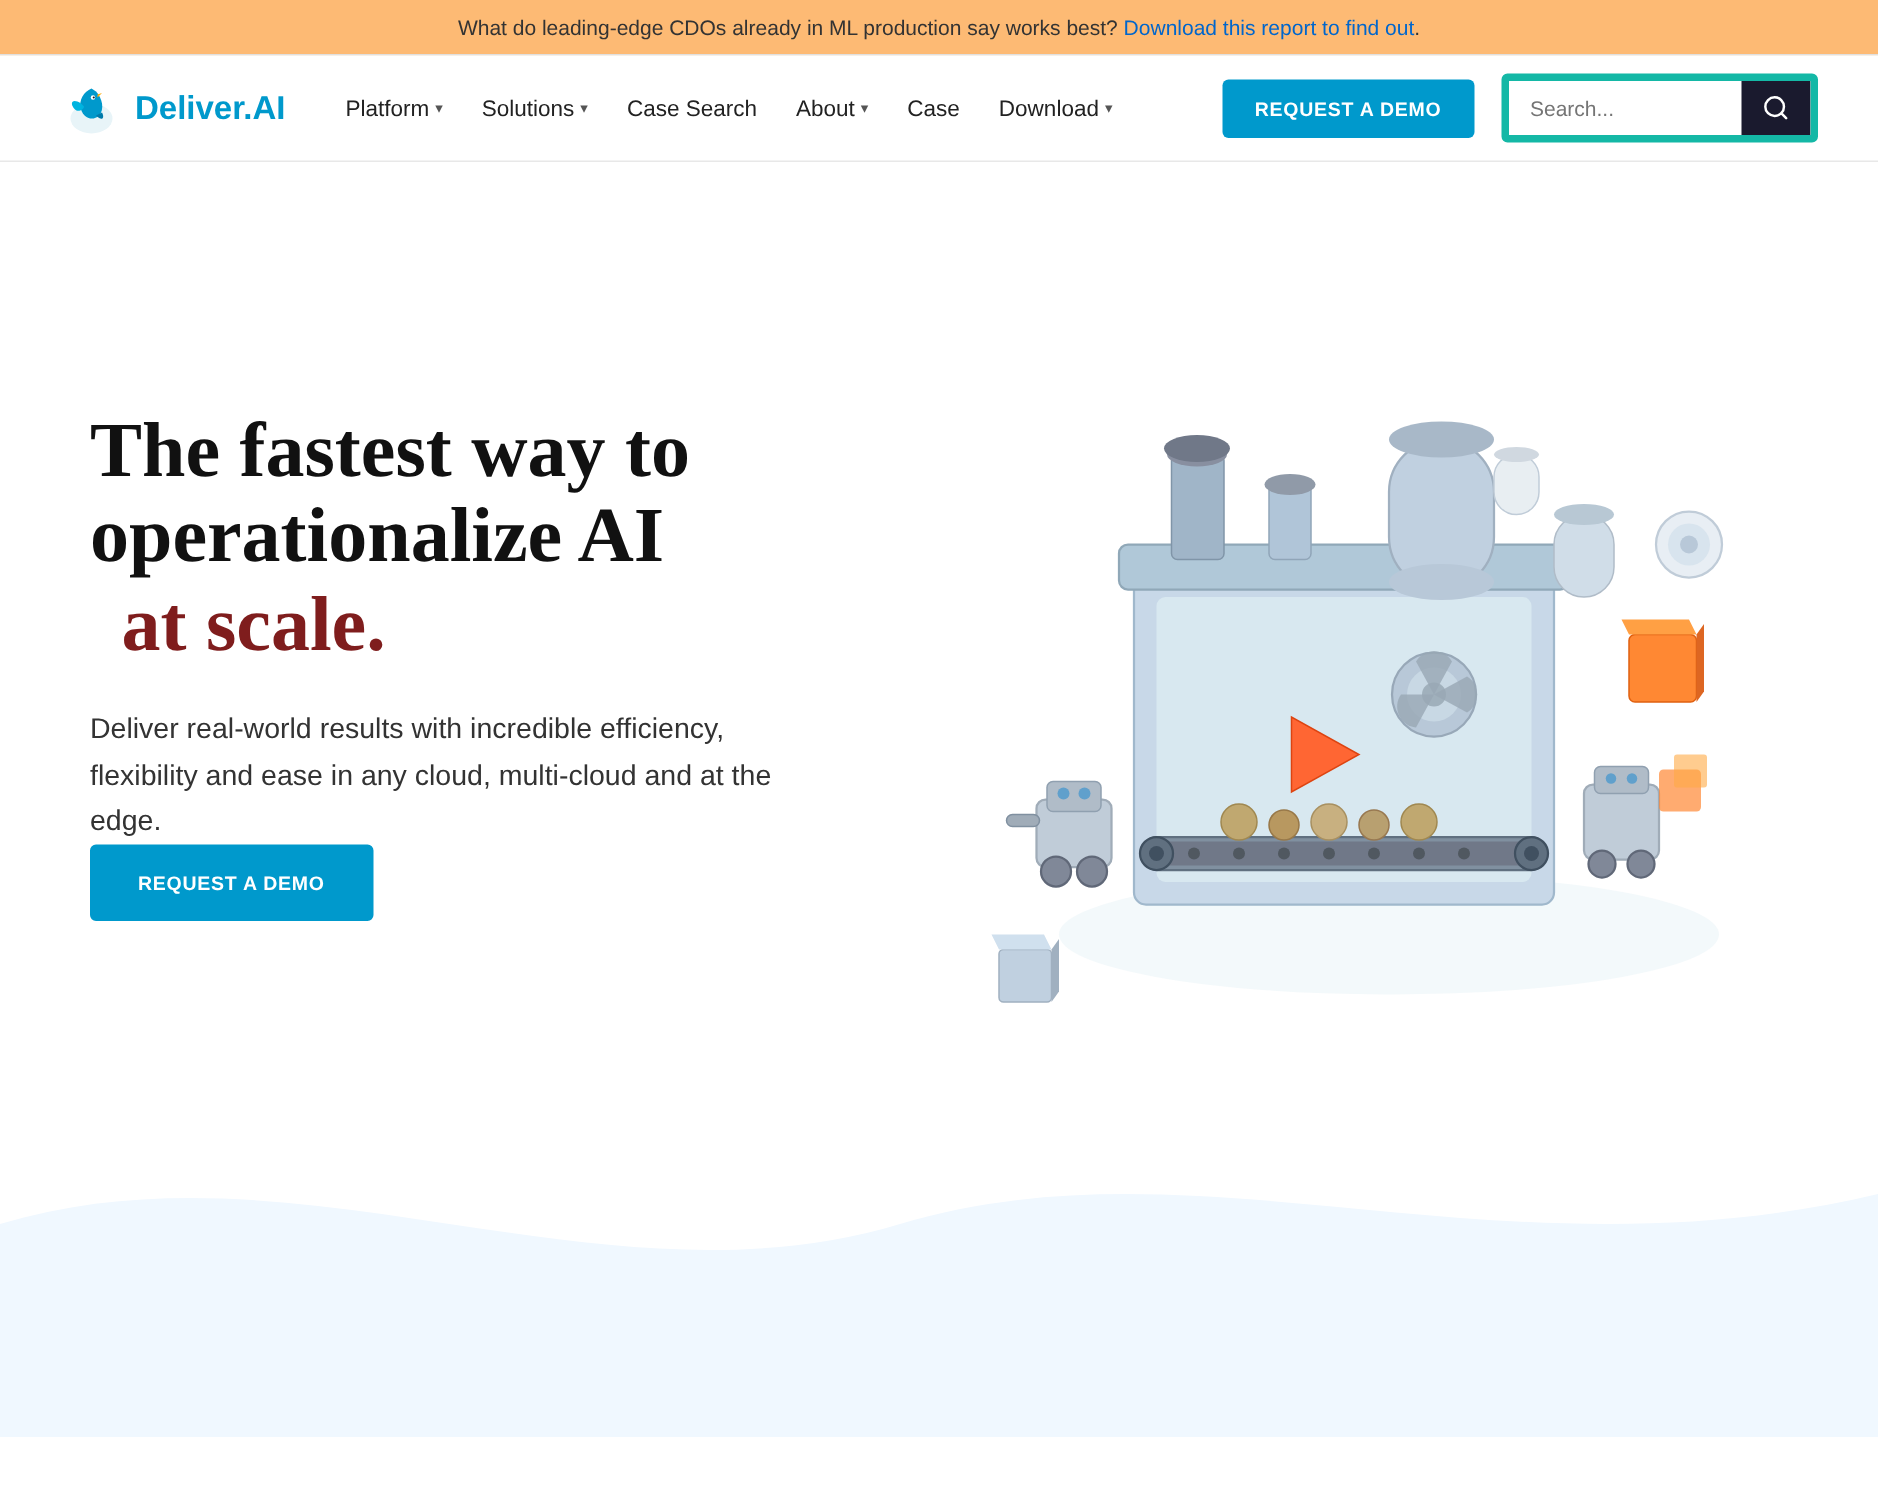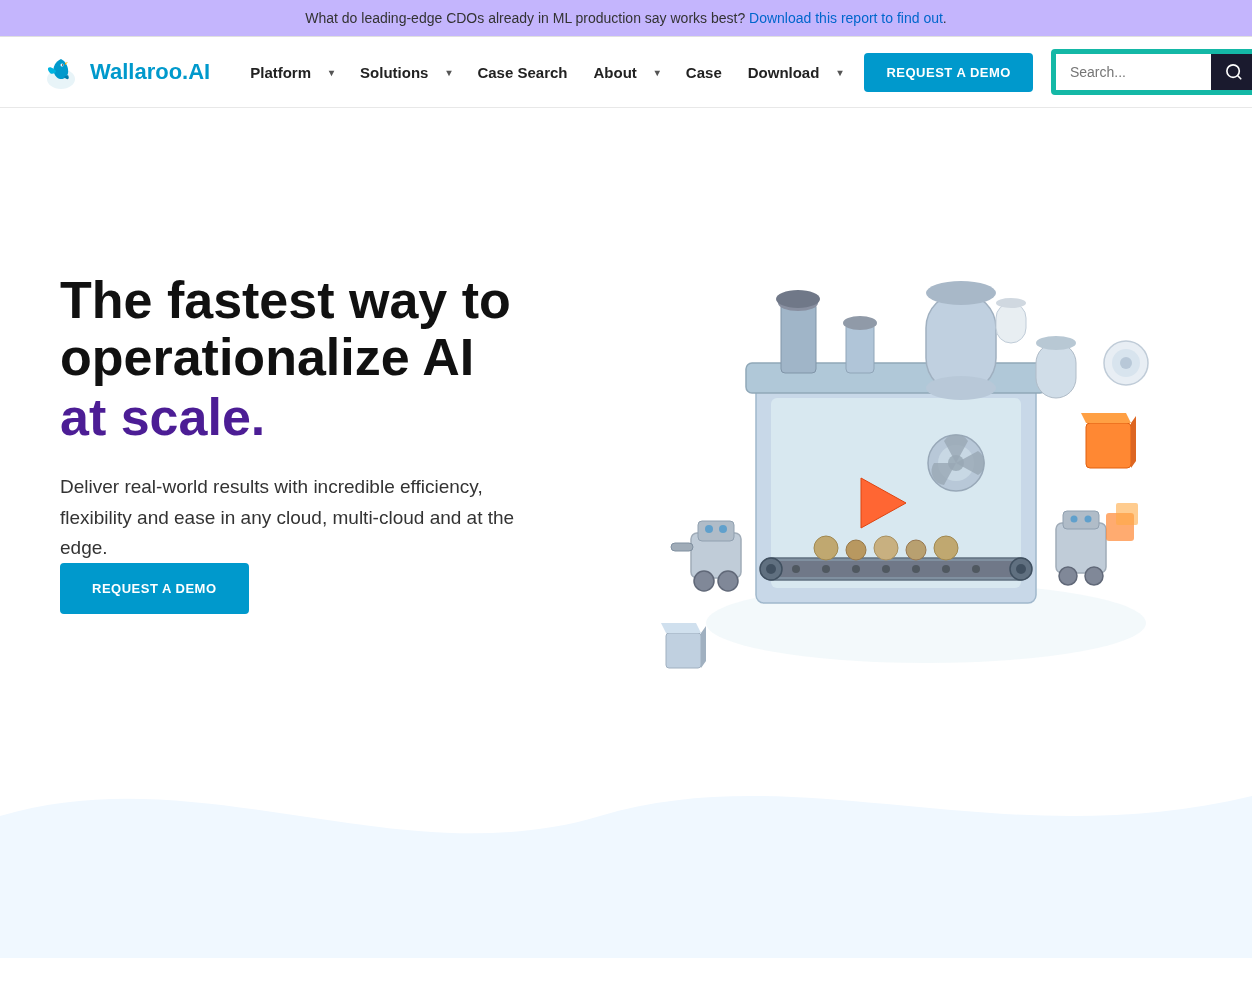--- a/index.html
+++ b/index.html
@@ -1,20 +1,20 @@
 <!DOCTYPE html>
 <html><head>
   <meta charset="utf-8">
   <style>
     * { margin: 0; padding: 0; box-sizing: border-box; }
     body { font-family: -apple-system, BlinkMacSystemFont, 'Segoe UI', Arial, sans-serif; background: #fff; width: 1252px; min-height: 1000px; overflow-x: hidden; }
 
     
     .top-banner {
-      background: #c4b5fd;
+      background: #fdba74;
       text-align: center;
       padding: 10px 20px;
       font-size: 14px;
       color: #333;
       border-bottom: 1px solid #e0e0e0;
     }
     .top-banner a {
       color: #0066cc;
       text-decoration: none;
     }
@@ -49,24 +49,24 @@
     }
     nav {
       display: flex;
       align-items: center;
       gap: 6px;
       flex: 1;
     }
     .nav-item {
       display: flex;
       align-items: center;
-      gap: 18px;
+      gap: 4px;
       padding: 8px 10px;
       font-size: 15px;
-      font-weight: 700;
+      font-weight: 400;
       color: #222;
       cursor: pointer;
       text-decoration: none;
       white-space: nowrap;
       text-align: center;
     }
     .nav-chevron {
       font-size: 10px;
       color: #555;
     }
@@ -125,28 +125,30 @@
       flex: 0 0 540px;
       max-width: 540px;
       z-index: 2;
     }
     .hero-title {
       font-size: 52px;
       font-weight: 900;
       color: #111;
       line-height: 1.1;
       margin-bottom: 8px;
+      font-family: Liberation Serif, serif;
     }
     .hero-title-accent {
-      color: #4c1d95;
+      color: #7f1d1d;
       font-size: 52px;
       font-weight: 900;
       line-height: 1.2;
       display: block;
       margin-bottom: 24px;
+      margin-left: 21px;
     }
     .hero-desc {
       font-size: 19px;
       color: #333;
       line-height: 1.6;
       max-width: 490px;
     }
     .btn-demo-hero {
       background: #0099cc;
       color: #fff;
@@ -211,21 +213,21 @@
 
       <path d="M14 18 C8 14 6 18 10 22 C12 24 16 22 16 20 Z" fill="#00b4e0"></path>
 
       <path d="M24 26 C28 30 30 28 28 24 Z" fill="#007aaa"></path>
 
       <circle cx="22" cy="14" r="1.5" fill="#fff"></circle>
       <circle cx="22.5" cy="14" r="0.7" fill="#222"></circle>
 
       <path d="M25 12 L28 11 L25 14 Z" fill="#ffaa00"></path>
     </svg>
-    <span class="logo-text">Wallaroo.AI</span>
+    <span class="logo-text">Deliver.AI</span>
   </a>
 
   <nav>
 
     <a href="#" class="nav-item">
       <span>Platform</span>
       <span class="nav-chevron">▾</span>
     </a>
 
     <a href="#" class="nav-item">

